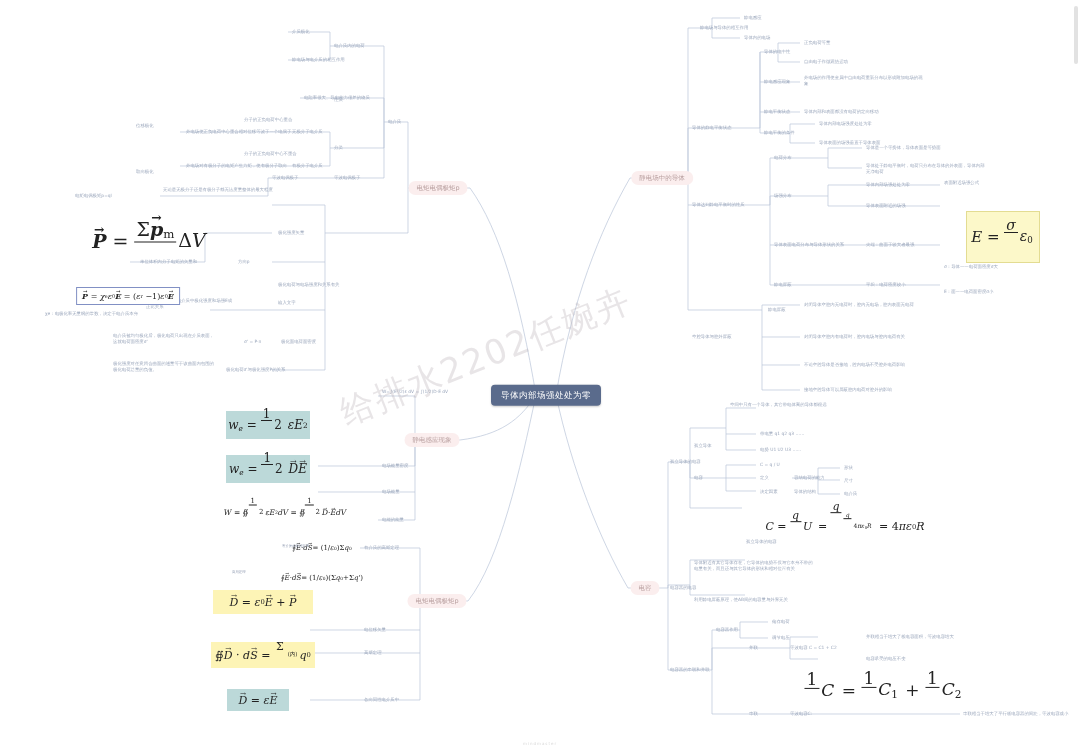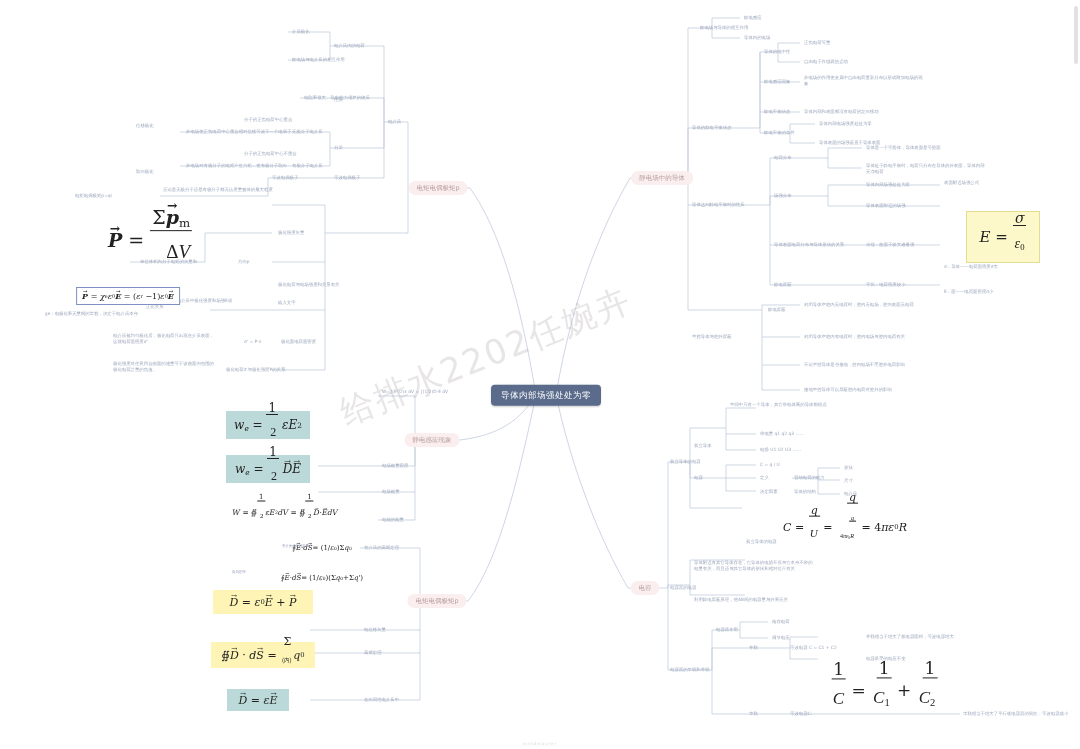--- a/index.html
+++ b/index.html
@@ -39,23 +39,23 @@
     position:absolute;transform:translate(-50%,-50%);
     display:flex;align-items:center;justify-content:center;
     font-family:"DejaVu Serif","Liberation Serif",serif;
     color:#222;
   }
   .fml.teal{background:#bcd9d9;}
   .fml.yellow{background:#fdf4b6;}
   .fml.yellowbox{background:#fcf8c9;border:1px solid #e3dc92;}
   .fml.plain{background:transparent;}
   .fml.outline{background:#fff;border:1px solid #8190c4;}
-  .frac{display:inline-flex;flex-direction:column;align-items:flex-end;vertical-align:middle;line-height:1;}
+  .frac{display:inline-flex;flex-direction:row;align-items:flex-start;vertical-align:middle;line-height:1;}
   .frac .num{border-bottom:1px solid #222;padding:0 2px;}
-  .frac .den{padding:11px 2px;font-family:Liberation Serif, serif;}
+  .frac .den{padding:11px 2px;}
   .vecarrow{position:relative;display:inline-block;}
   .vecarrow:after{content:"\2192";position:absolute;left:0;right:0;top:-0.62em;font-size:.66em;text-align:center;}
   sub{font-size:.62em;vertical-align:-0.25em;}
   sup{font-size:.62em;vertical-align:0.45em;}
   .watermark{
     position:absolute;left:330px;top:330px;width:330px;
     font-size:34px;color:rgba(180,170,175,.30);
     transform:rotate(-22deg);pointer-events:none;
     font-family:"DejaVu Sans","Liberation Sans",sans-serif;
     letter-spacing:2px;

